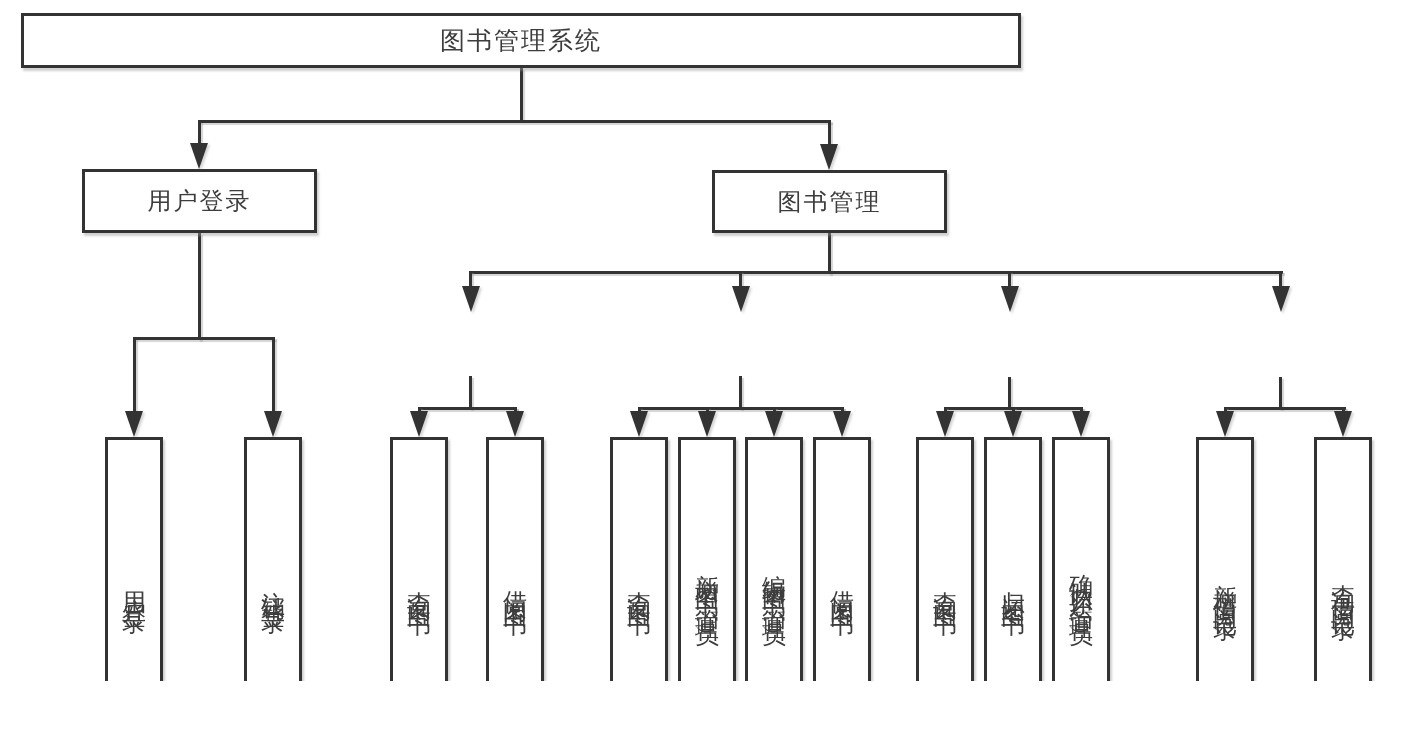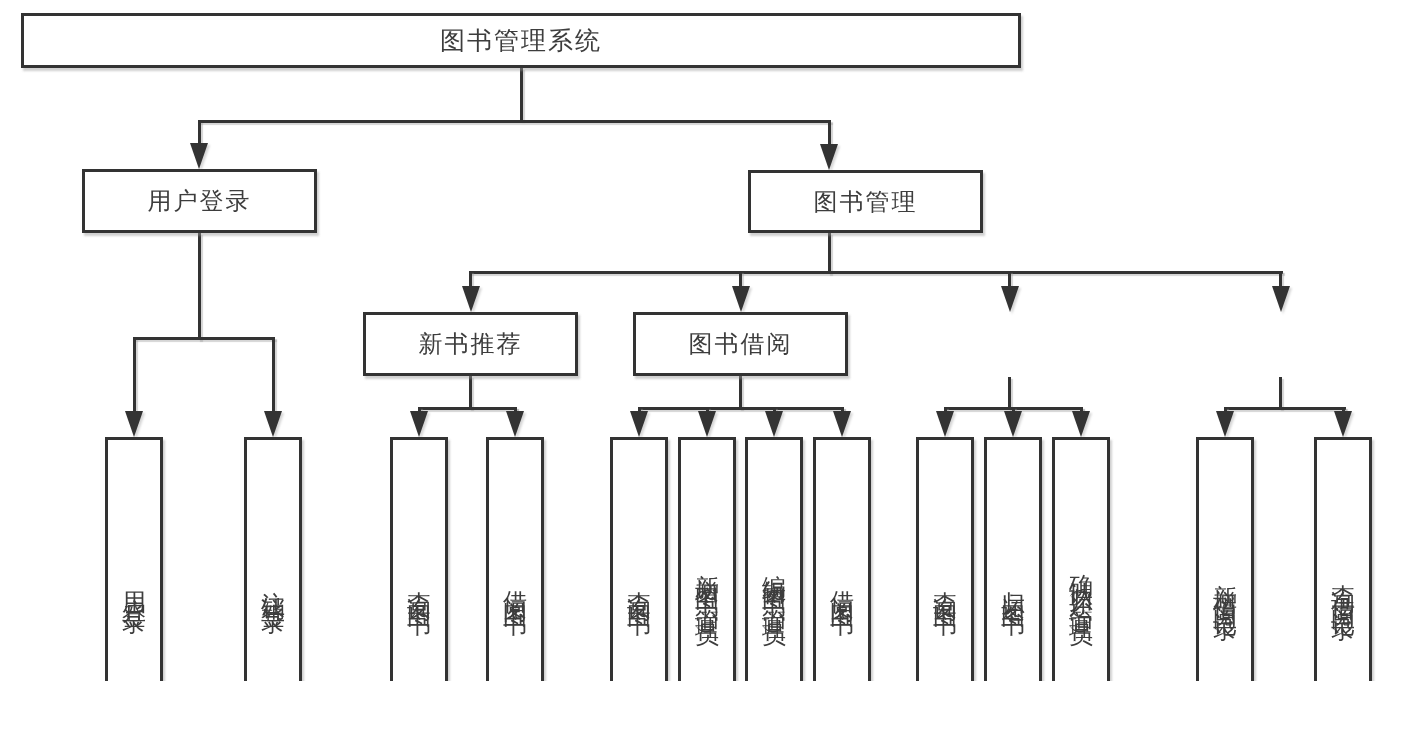--- a/index.html
+++ b/index.html
@@ -38,30 +38,24 @@
 
 <div class="stage">
 
   <div class="node root" style="left:21px;top:13px;width:1000px;height:55px;">
     <span class="hlabel">图书管理系统</span>
   </div>
 
   <div class="node" style="left:82px;top:169px;width:235px;height:64px;">
     <span class="hlabel">用户登录</span>
   </div>
-  <div class="node" style="left:748px;top:170px;width:235px;height:63px;">
+  <div class="node" style="left:712px;top:170px;width:235px;height:63px;">
     <span class="hlabel">图书管理</span>
   </div>
 
-  <div class="node" style="left:363px;top:312px;width:215px;height:64px;">
-    <span class="hlabel">新书推荐</span>
-  </div>
-  <div class="node" style="left:633px;top:312px;width:215px;height:64px;">
-    <span class="hlabel">图书借阅</span>
-  </div>
 
   <div class="node" style="left:105px;top:437px;width:58px;height:298px;">
     <span class="vlabel">用户登录</span>
   </div>
   <div class="node" style="left:244px;top:437px;width:58px;height:298px;">
     <span class="vlabel">注销登录</span>
   </div>
 
   <div class="node" style="left:390px;top:437px;width:58px;height:298px;">
     <span class="vlabel">查询图书</span>

